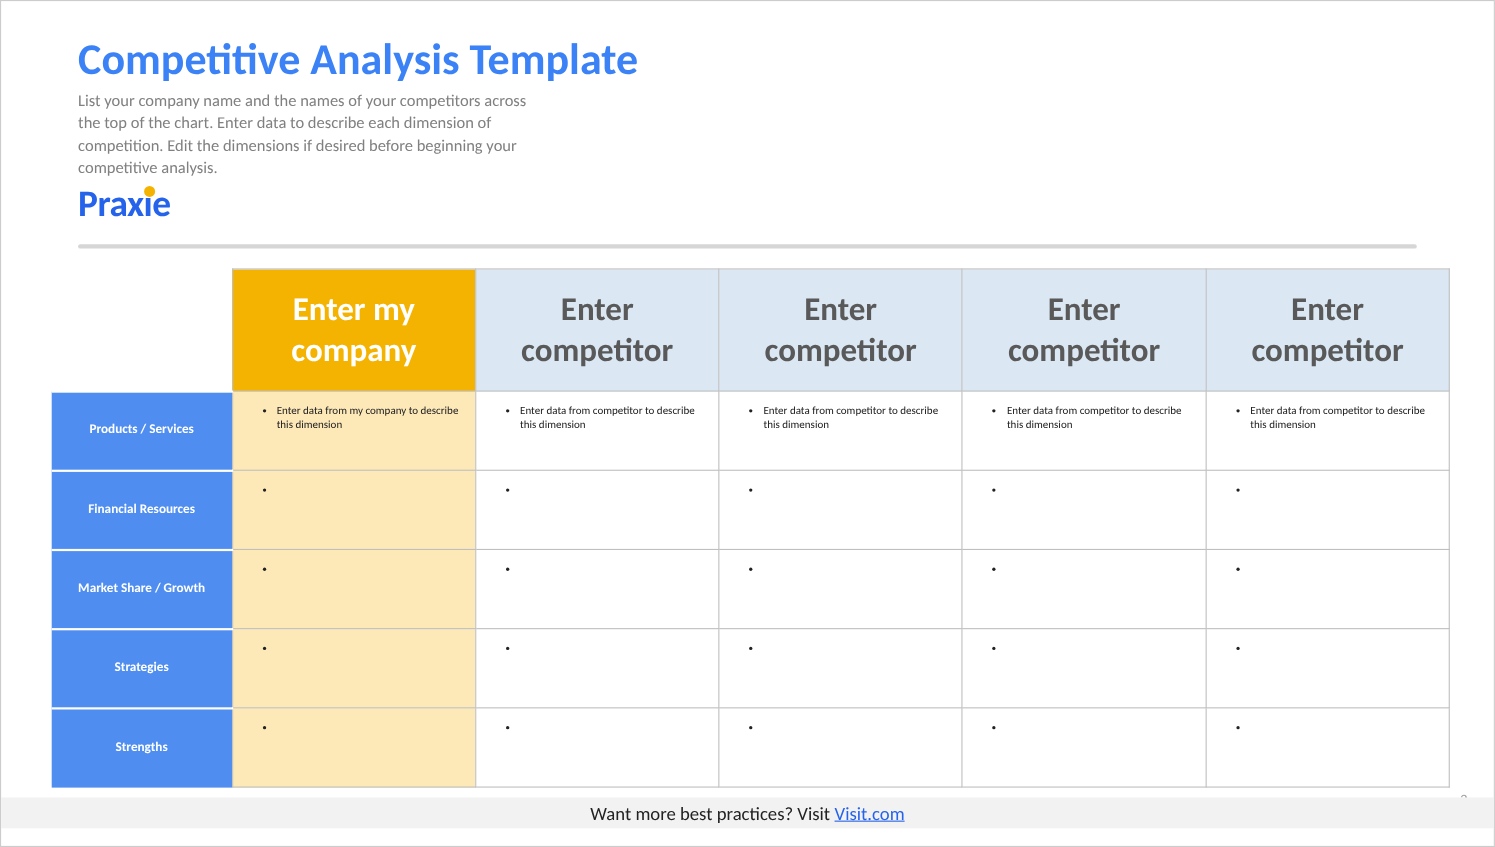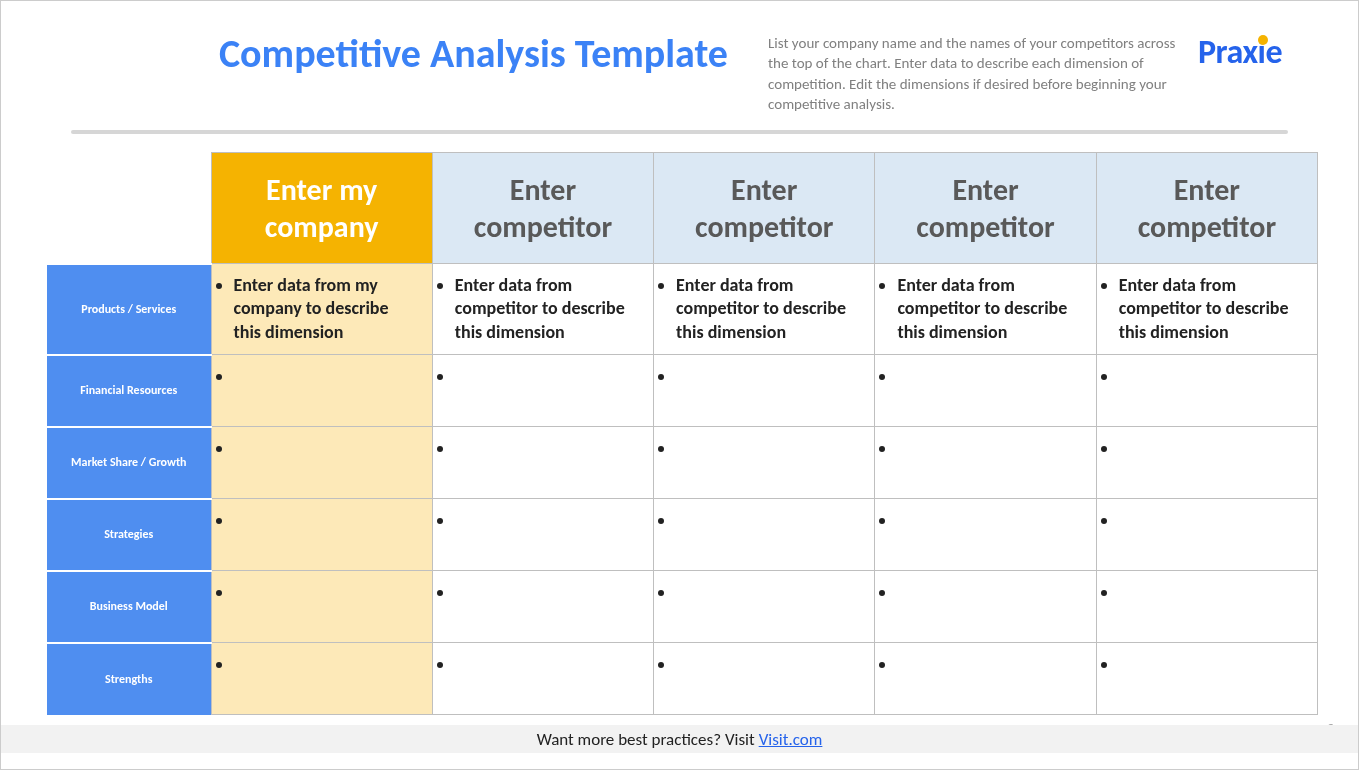--- a/index.html
+++ b/index.html
@@ -3,21 +3,21 @@
 <meta charset="utf-8">
 <style>
   * { box-sizing: border-box; }
   html, body { margin:0; padding:0; font-family: Calibri, "Segoe UI", Arial, sans-serif; background:#fff; }
   .slide {
     width:1359px; height:770px; position:relative; background:#fff;
     border:1px solid #ccc;
   }
   .header {
     padding:28px 70px 10px 70px;
-    display:flex; align-items:flex-start; justify-content:flex-end;
+    display:flex; align-items:flex-start; justify-content:flex-start;flex-direction:column;
   }
   .title {
     color:#3b82f6; font-size:40px; font-weight:700; letter-spacing:0px;
     flex:0 0 auto; padding-right:40px;
   }
   .instructions {
     color:#808080; font-size:15px; line-height:1.35; max-width:430px;
     padding-top:4px;
   }
   .logo {
@@ -43,22 +43,22 @@
   }
   table.analysis th.colhead.mycompany {
     background:#f5b301; color:#ffffff;
   }
   table.analysis th.rowhead {
     background:#4f8ef0; color:#fff; font-size:12px; font-weight:700;
     text-align:center; padding:10px 10px; line-height:1.25;
     border-top:2px solid #fff; vertical-align:middle; height:72px;
   }
   table.analysis td.cell {
-    border:1px solid #bfbfbf; vertical-align:top; padding:10px 12px 10px 6px;
-    font-size:18px; color:#222; height:72px; background:#fff;font-weight:bold;
+    border:1px solid #bfbfbf; vertical-align:top; padding:10px 12px 10px 24px;
+    font-size:10px; color:#222; height:72px; background:#fff;
   }
   table.analysis td.cell.mycompany { background:#fde9b8; }
   table.analysis td.cell ul {
     margin:0; padding-left:16px; list-style-type:disc;
   }
   table.analysis td.cell ul li { margin:0; padding:0; line-height:1.3; }
   table.analysis td.cell ul li.empty { min-height:14px; }
   .page-number {
     position:absolute; right:24px; bottom:34px; color:#9a9a9a; font-size:13px;
   }
@@ -213,48 +213,20 @@
                 <li class="empty">&nbsp;</li>
               </ul>
             </td>
             <td class="cell">
               <ul>
                 <li class="empty">&nbsp;</li>
               </ul>
             </td>
           </tr>
           <tr>
-            <th class="rowhead">Business Model</th>
-            <td class="cell mycompany">
-              <ul>
-                <li class="empty">&nbsp;</li>
-              </ul>
-            </td>
-            <td class="cell">
-              <ul>
-                <li class="empty">&nbsp;</li>
-              </ul>
-            </td>
-            <td class="cell">
-              <ul>
-                <li class="empty">&nbsp;</li>
-              </ul>
-            </td>
-            <td class="cell">
-              <ul>
-                <li class="empty">&nbsp;</li>
-              </ul>
-            </td>
-            <td class="cell">
-              <ul>
-                <li class="empty">&nbsp;</li>
-              </ul>
-            </td>
-          </tr>
-          <tr>
             <th class="rowhead">Strengths</th>
             <td class="cell mycompany">
               <ul>
                 <li class="empty">&nbsp;</li>
               </ul>
             </td>
             <td class="cell">
               <ul>
                 <li class="empty">&nbsp;</li>
               </ul>

